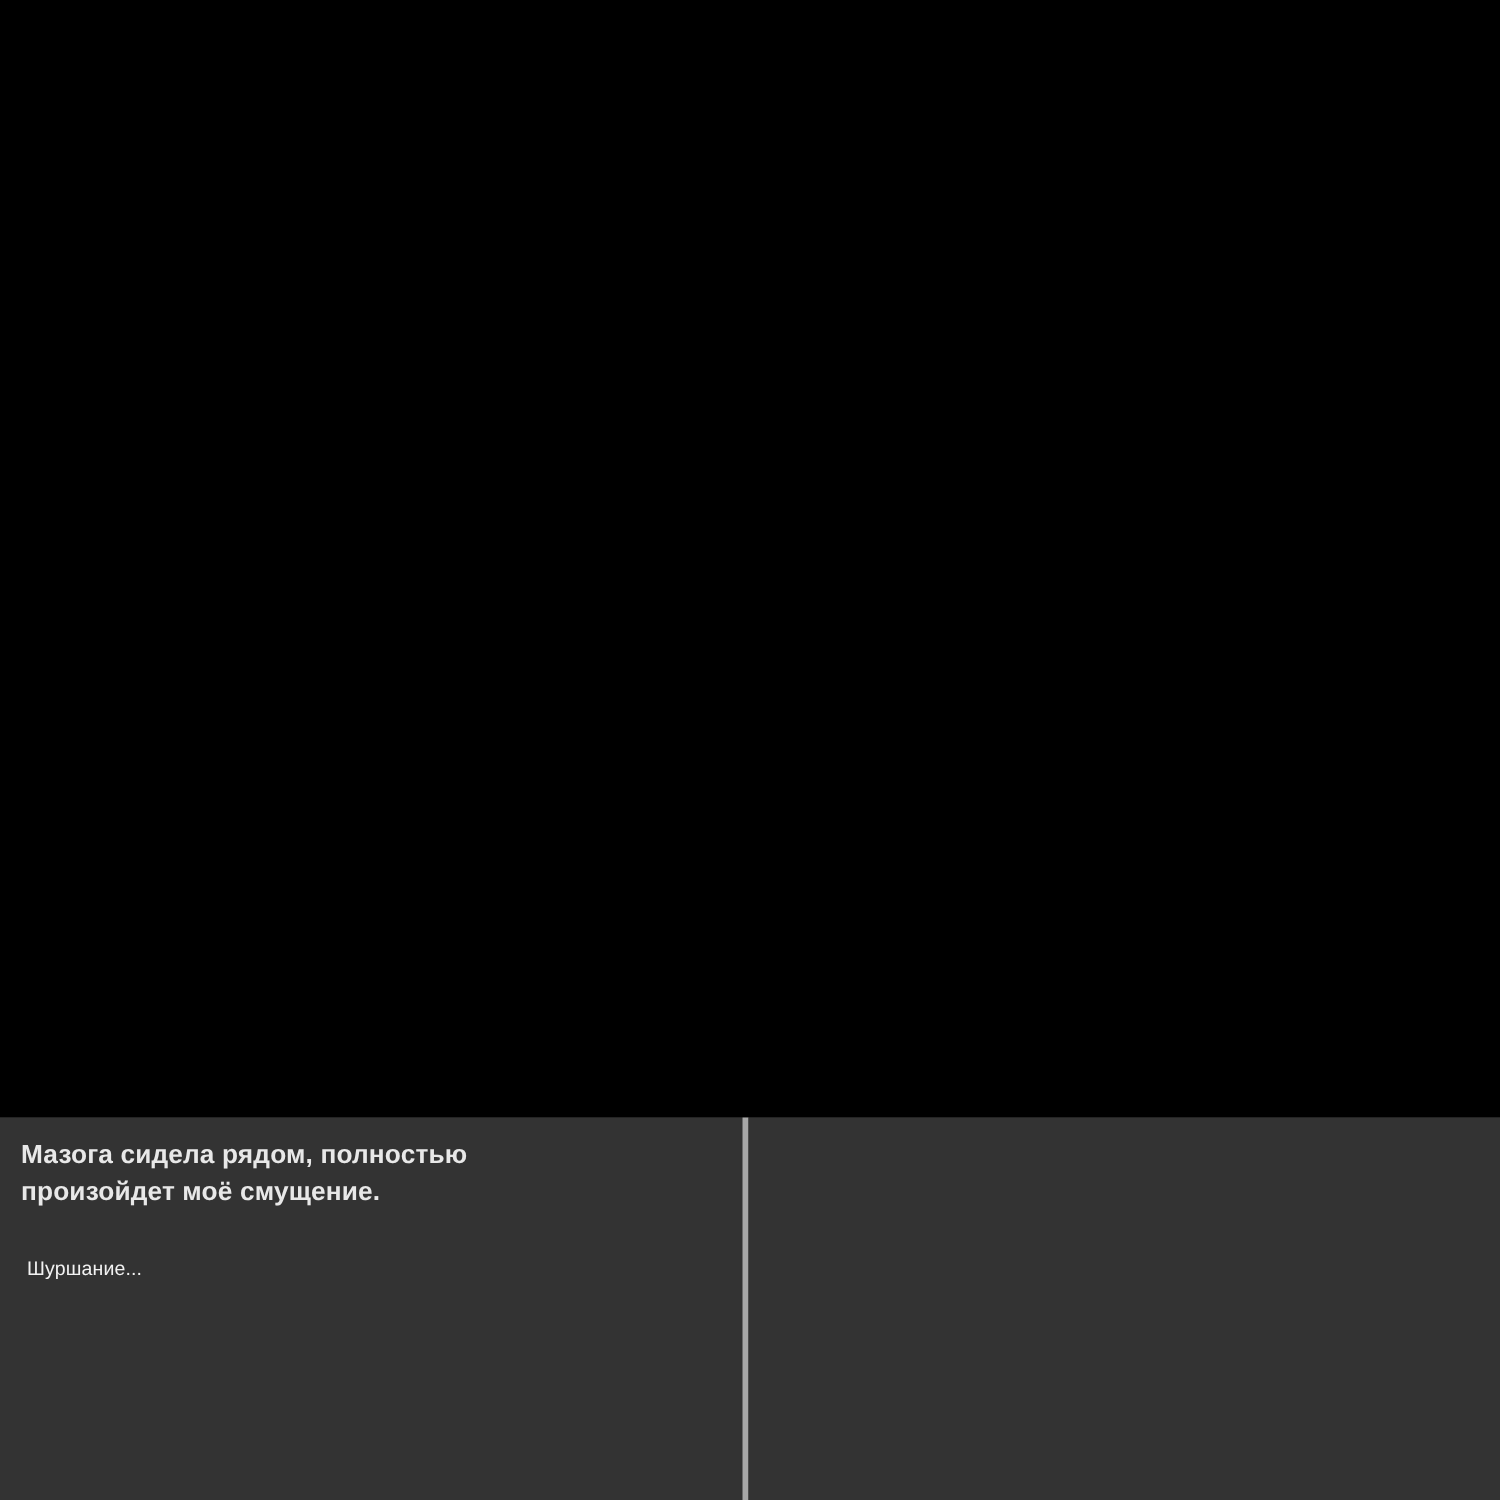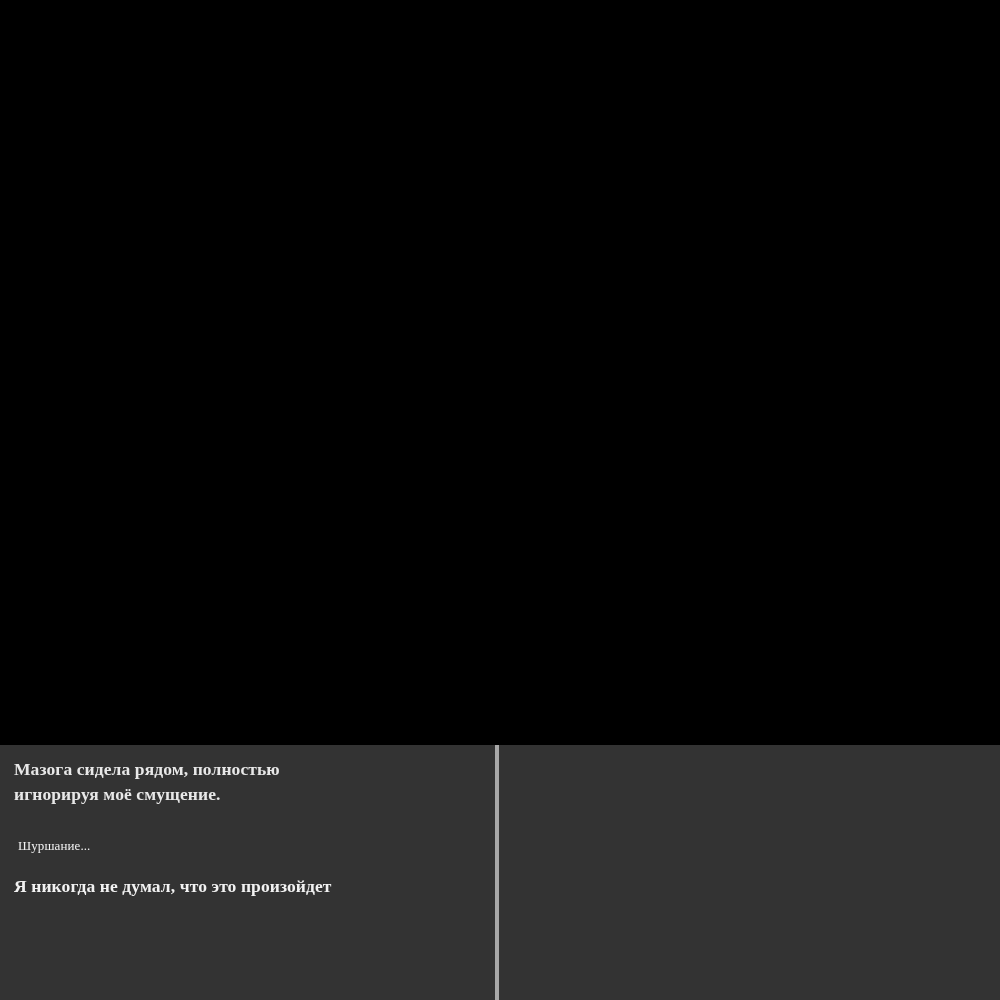--- a/index.html
+++ b/index.html
@@ -40,21 +40,20 @@
   .text-panel {
     position: absolute;
     left: 0;
     top: 0;
     width: 495px;
     height: 255px;
     background: #333333;
     box-sizing: border-box;
     padding: 12px 14px 0 14px;
     overflow: hidden;
-    font-family: Liberation Serif, serif;
   }
   .divider {
     position: absolute;
     left: 495px;
     top: 0;
     width: 4px;
     height: 255px;
     background: #a8a8a8;
   }
   .right-panel {
@@ -93,29 +92,28 @@
 <div id="screen">
 
   <div class="viewport"></div>
 
   <div class="bottom-area">
 
     <div class="text-panel">
 
       <p class="para narration">
         <span class="line">Мазога сидела рядом, полностью</span>
-        <span class="line">игнорируя моё смущение.</span>
+        <span class="line">произойдет моё смущение.</span>
       </p>
 
       <p class="para spaced">
         <span class="line">Шуршание...</span>
       </p>
 
       <p class="para thought">
-        <span class="line">Я никогда не думал, что это произойдет</span>
       </p>
 
     </div>
 
     <div class="divider"></div>
 
     <div class="right-panel"></div>
 
   </div>
 

